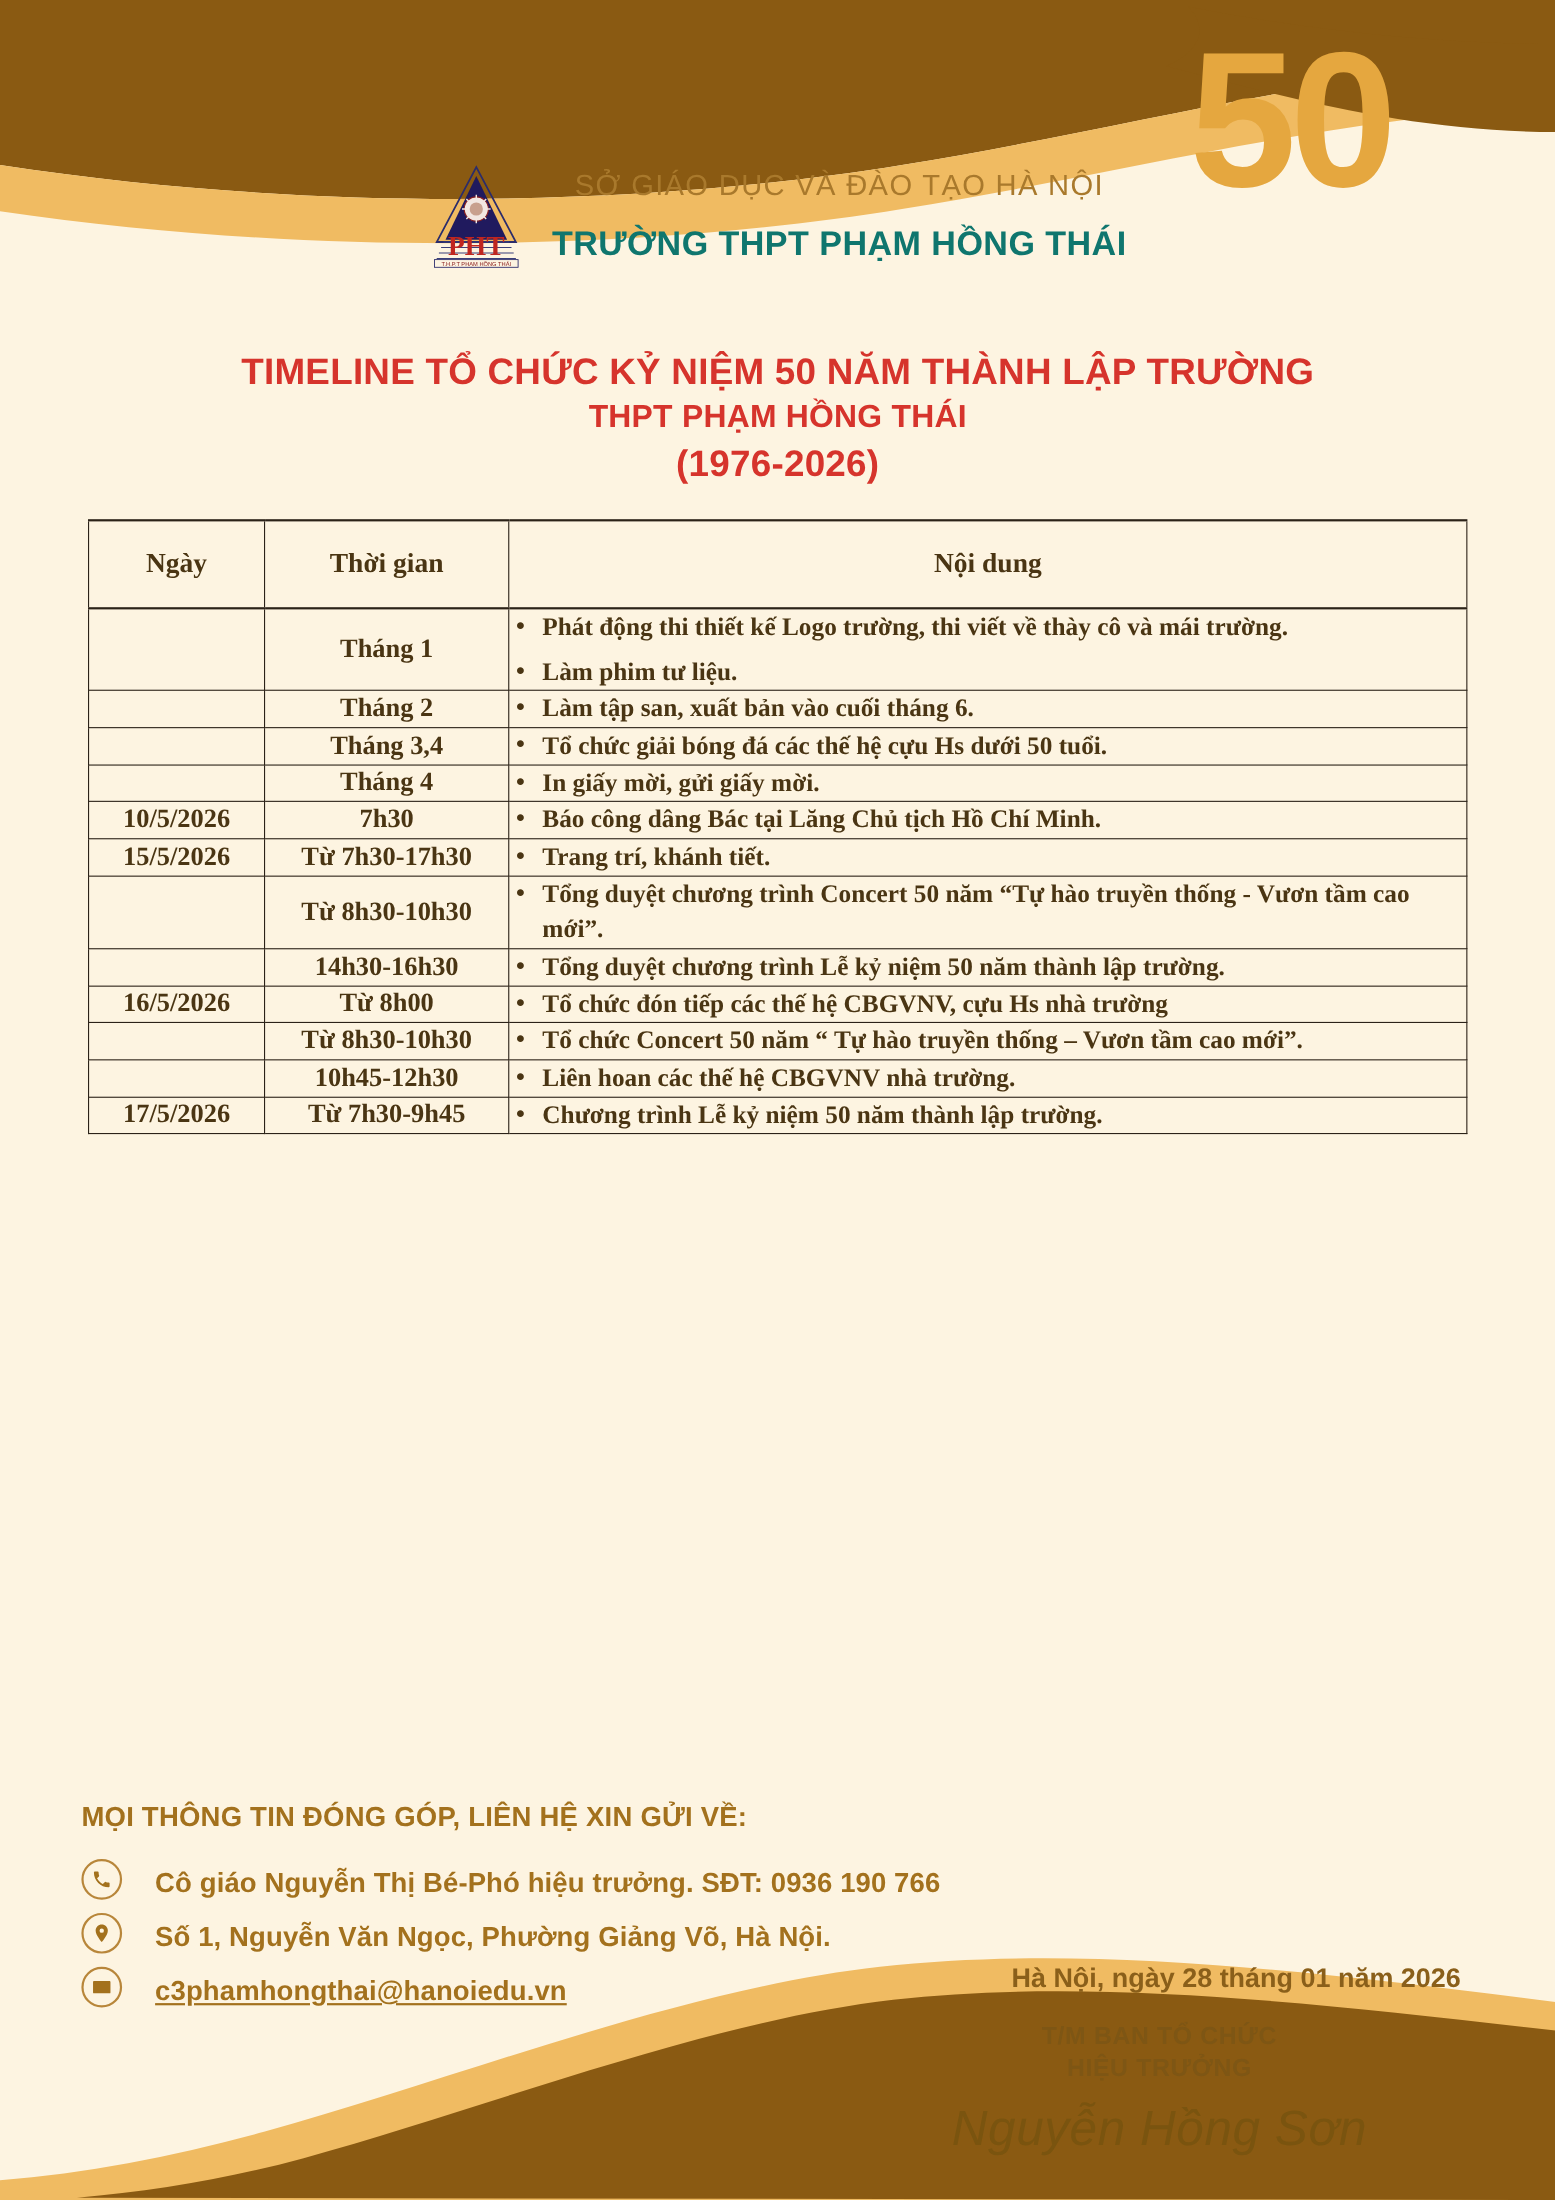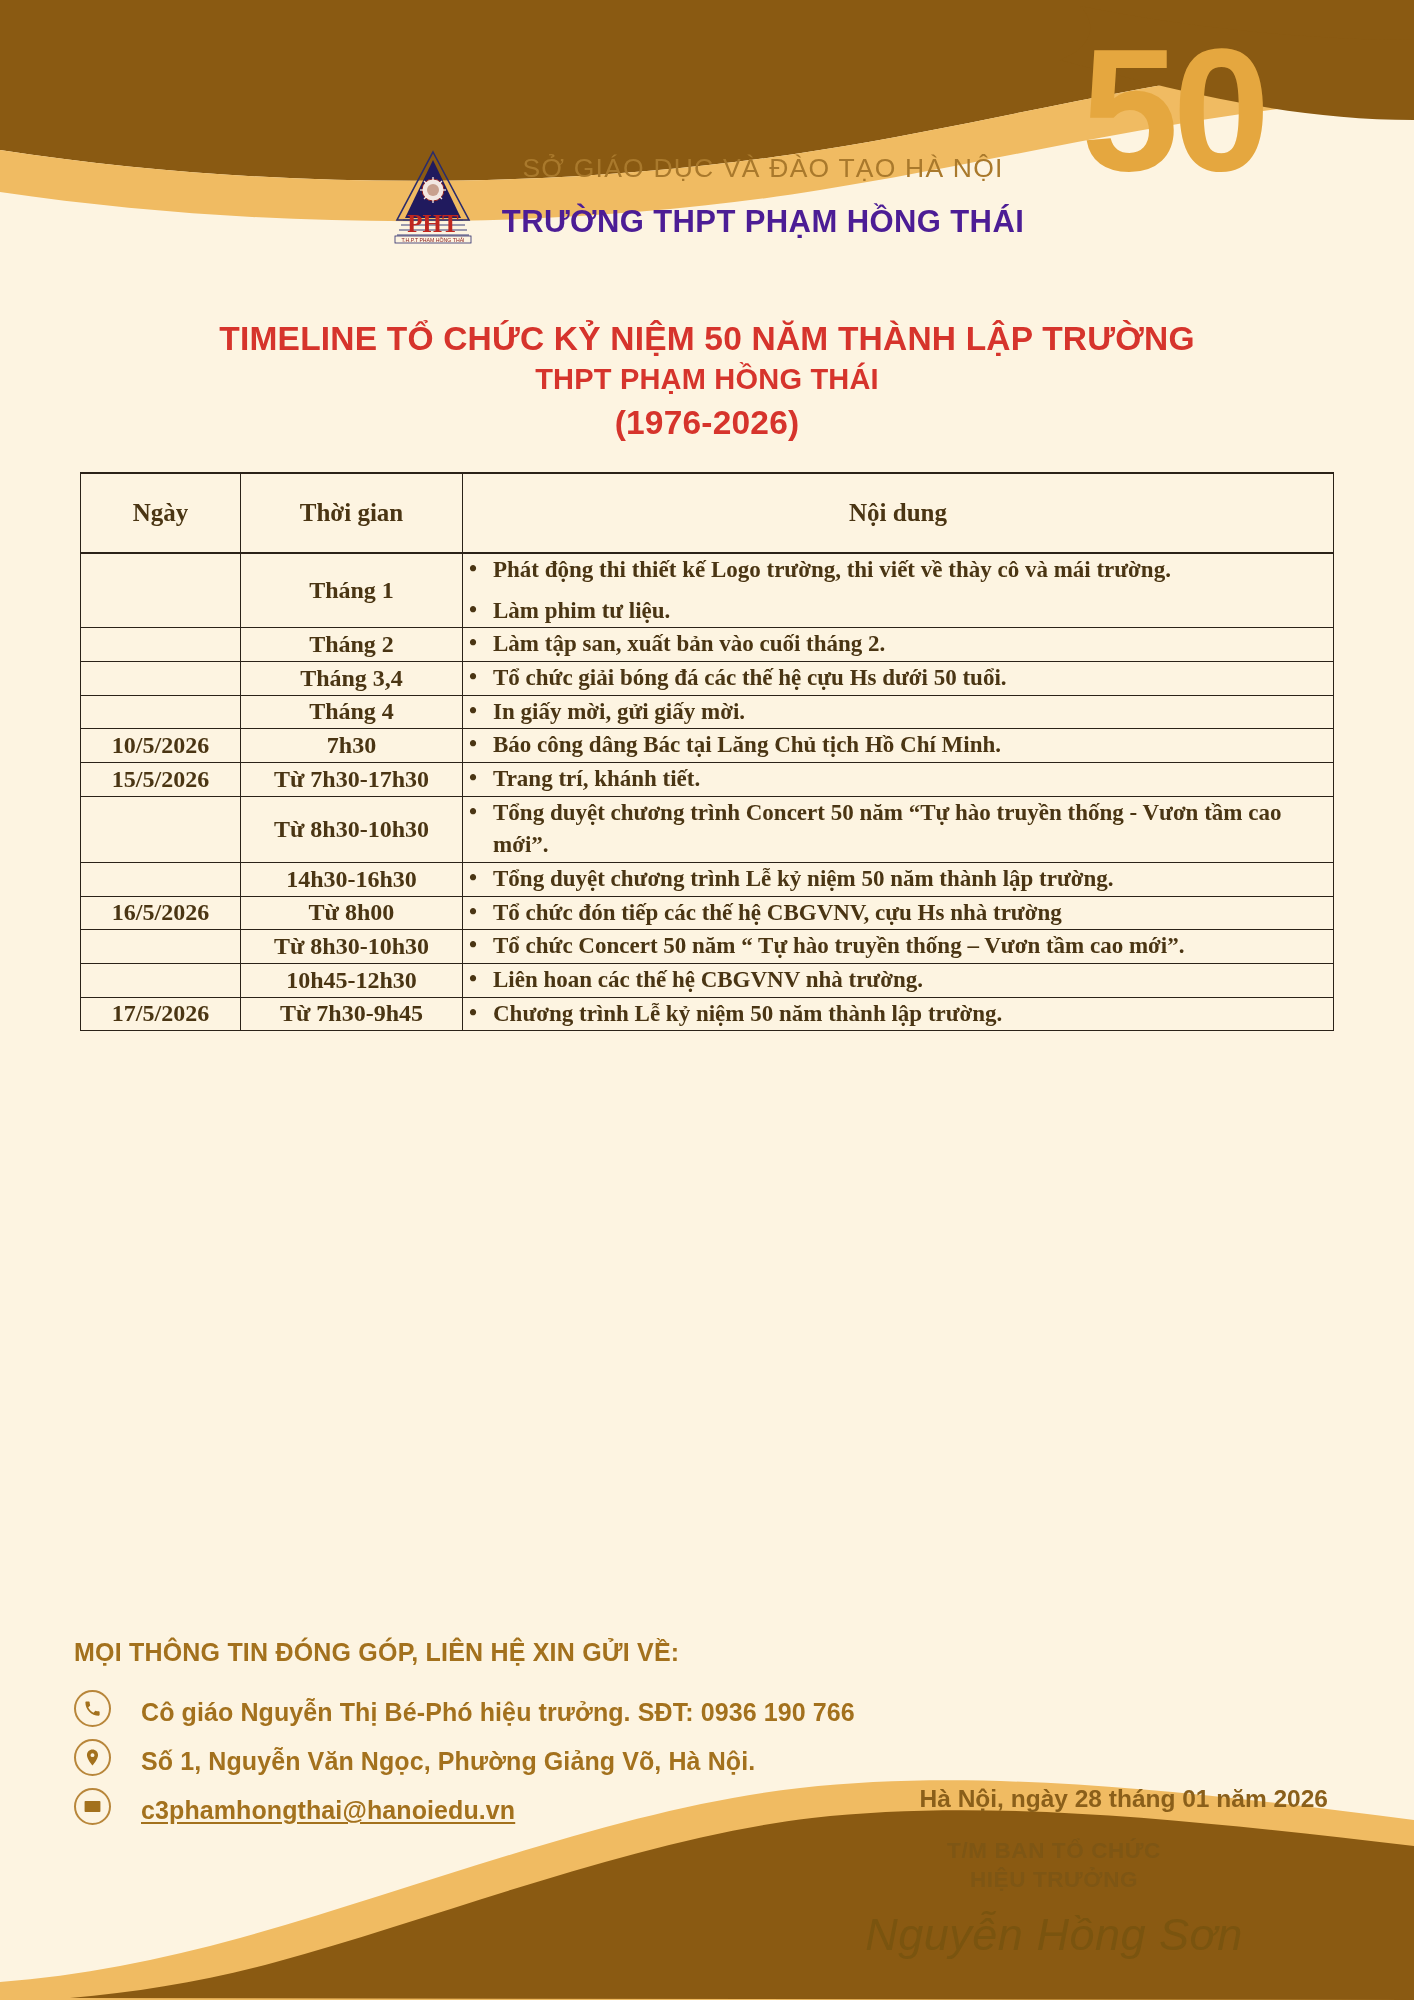--- a/index.html
+++ b/index.html
@@ -85,21 +85,21 @@
   .school-dept {
     font-size: 26.5px;
     letter-spacing: 1.2px;
     color: #a9792c;
     font-weight: 400;
     white-space: nowrap;
   }
   .school-name {
     font-size: 31px;
     letter-spacing: 0.4px;
-    color: #4c1d95;
+    color: #0f766e;
     font-weight: 700;
     white-space: nowrap;
     margin-top: 20px;
   }
 
   
   .main-title {
     position: absolute;
     top: 292px;
     left: 0;
@@ -343,21 +343,21 @@
                 <li>Phát động thi thiết kế Logo trường, thi viết về thày cô và mái trường.</li>
                 <li>Làm phim tư liệu.</li>
               </ul>
             </td>
           </tr>
           <tr>
             <td class="c-date"></td>
             <td class="c-time">Tháng 2</td>
             <td class="c-body">
               <ul>
-                <li>Làm tập san, xuất bản vào cuối tháng 2.</li>
+                <li>Làm tập san, xuất bản vào cuối tháng 6.</li>
               </ul>
             </td>
           </tr>
           <tr>
             <td class="c-date"></td>
             <td class="c-time">Tháng 3,4</td>
             <td class="c-body">
               <ul>
                 <li>Tổ chức giải bóng đá các thế hệ cựu Hs dưới 50 tuổi.</li>
               </ul>

